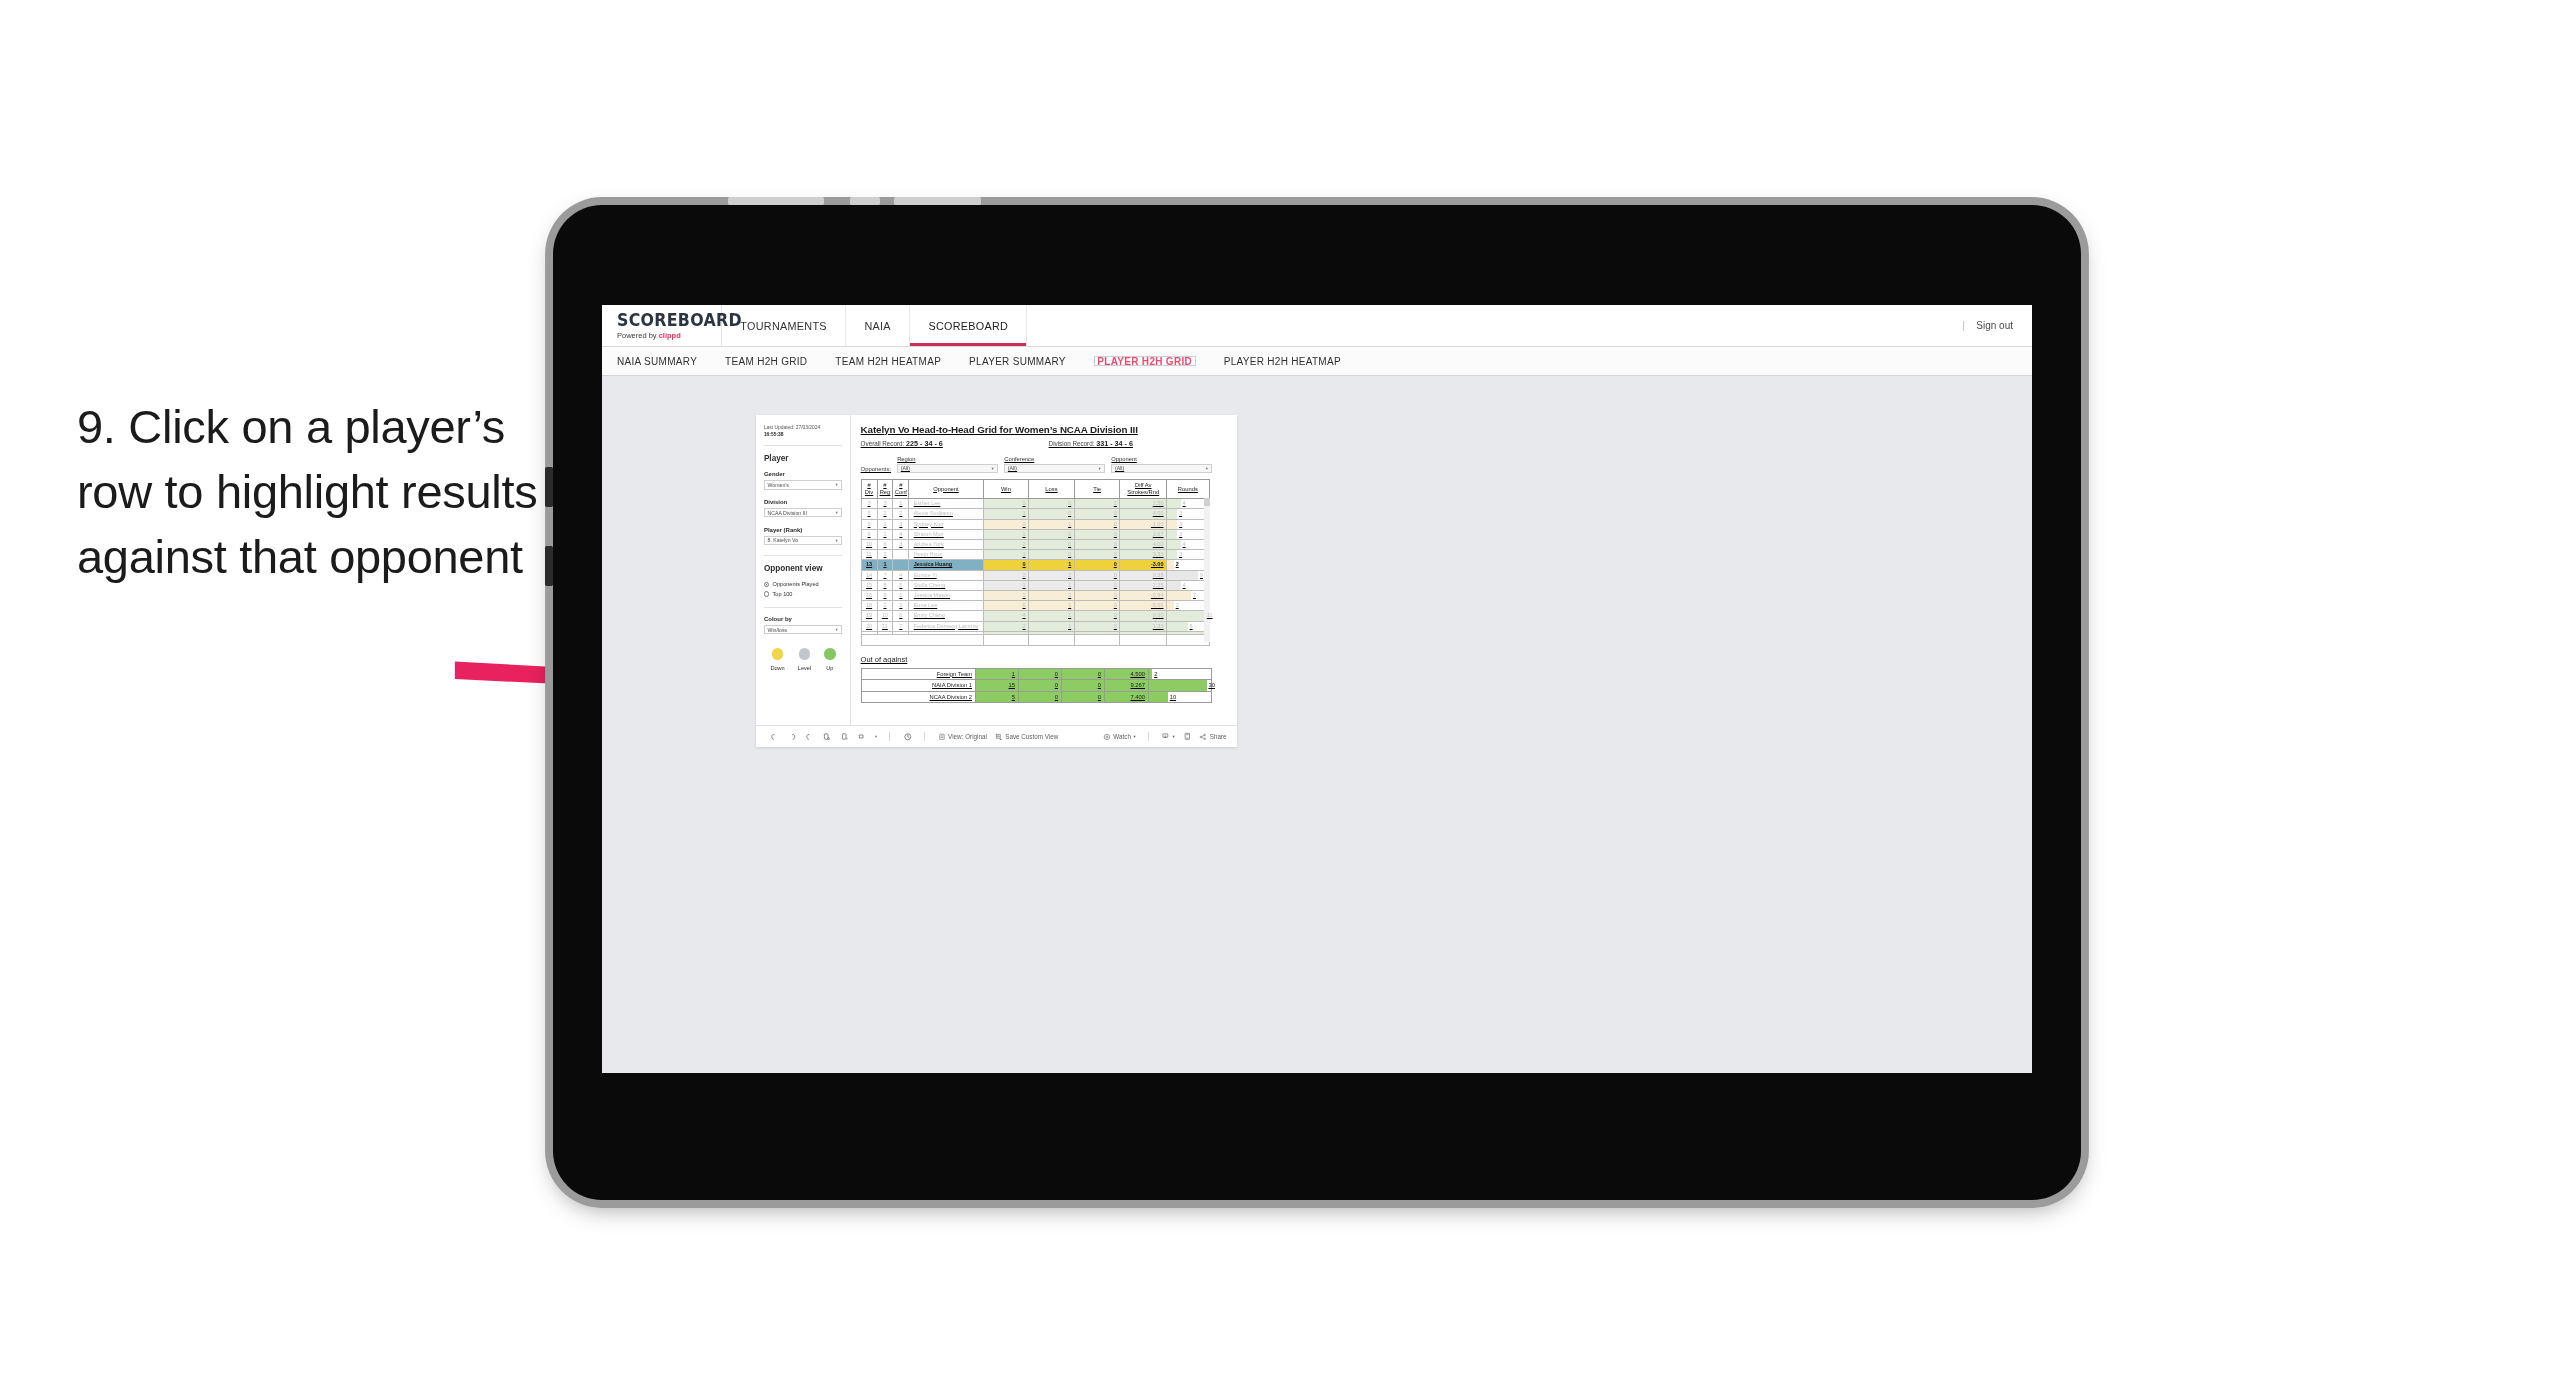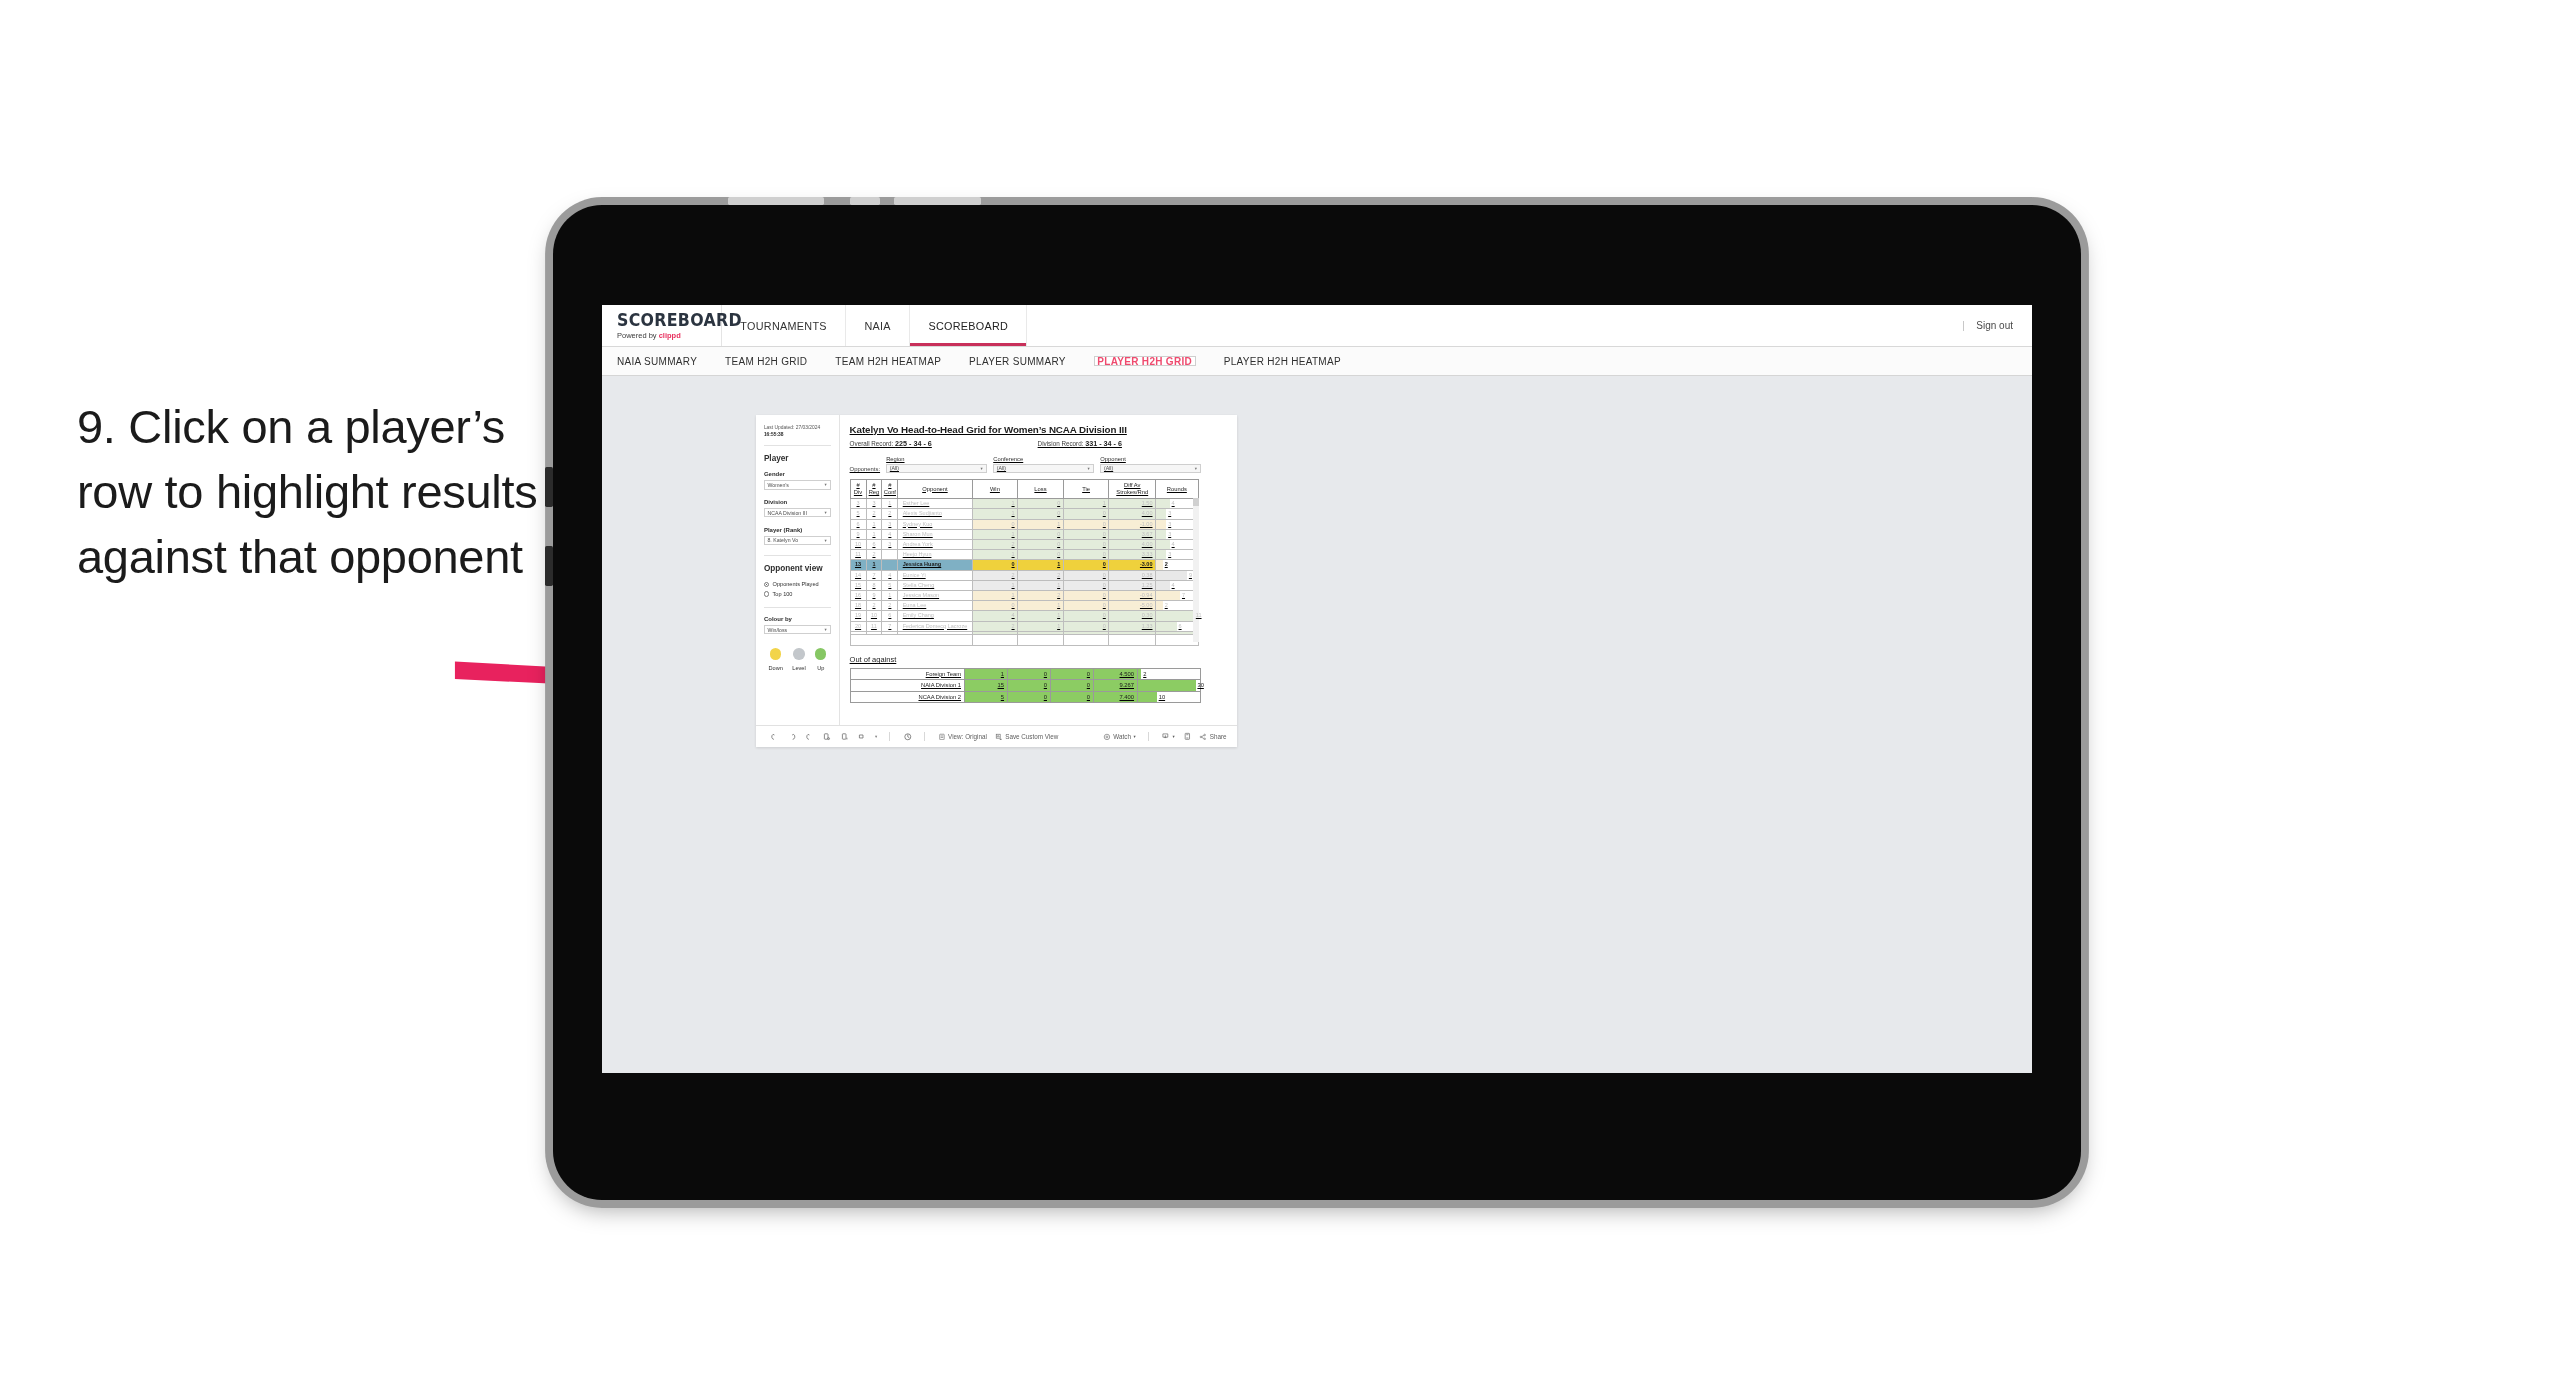--- a/index.html
+++ b/index.html
@@ -80,21 +80,21 @@
 
   
   .viz{
     position:absolute;left:154px;top:39px;width:481px;height:332px;
     background:#fff;box-shadow:0 0.9px 2.6px rgba(0,0,0,.12);
     display:flex;flex-direction:column;
   }
   .vizbody{flex:1;display:flex;overflow:hidden;}
 
   
-  .pane{width:84px;border-right:0.9px solid #e3e3e3;padding:8.7px 7.9px 0 7.9px;box-sizing:border-box;}
+  .pane{width:95px;border-right:0.9px solid #e3e3e3;padding:8.7px 7.9px 0 7.9px;box-sizing:border-box;}
   .pane .upd{font-size:4.9px;color:#555;line-height:1.45;}
   .pane .upd b{color:#2a2a2a;font-weight:bold;}
   .pane hr{border:0;border-top:0.9px solid #e2e2e2;margin:7px 0 7.9px 0;}
   .pane h3{font-size:8.2px;margin:0 0 8.7px 0;color:#2e2e2e;font-weight:bold;}
   .pane h4{font-size:6px;margin:0 0 2.6px 0;color:#2b2b2b;font-weight:bold;}
   .fgrp{margin-bottom:9.6px;}
   .sel{
     height:9.6px;border:0.9px solid #cfcfcf;background:#fff;display:flex;align-items:center;
     padding:0 2.6px;font-size:5.2px;color:#4c4c4c;box-sizing:border-box;position:relative;
     cursor:pointer;

